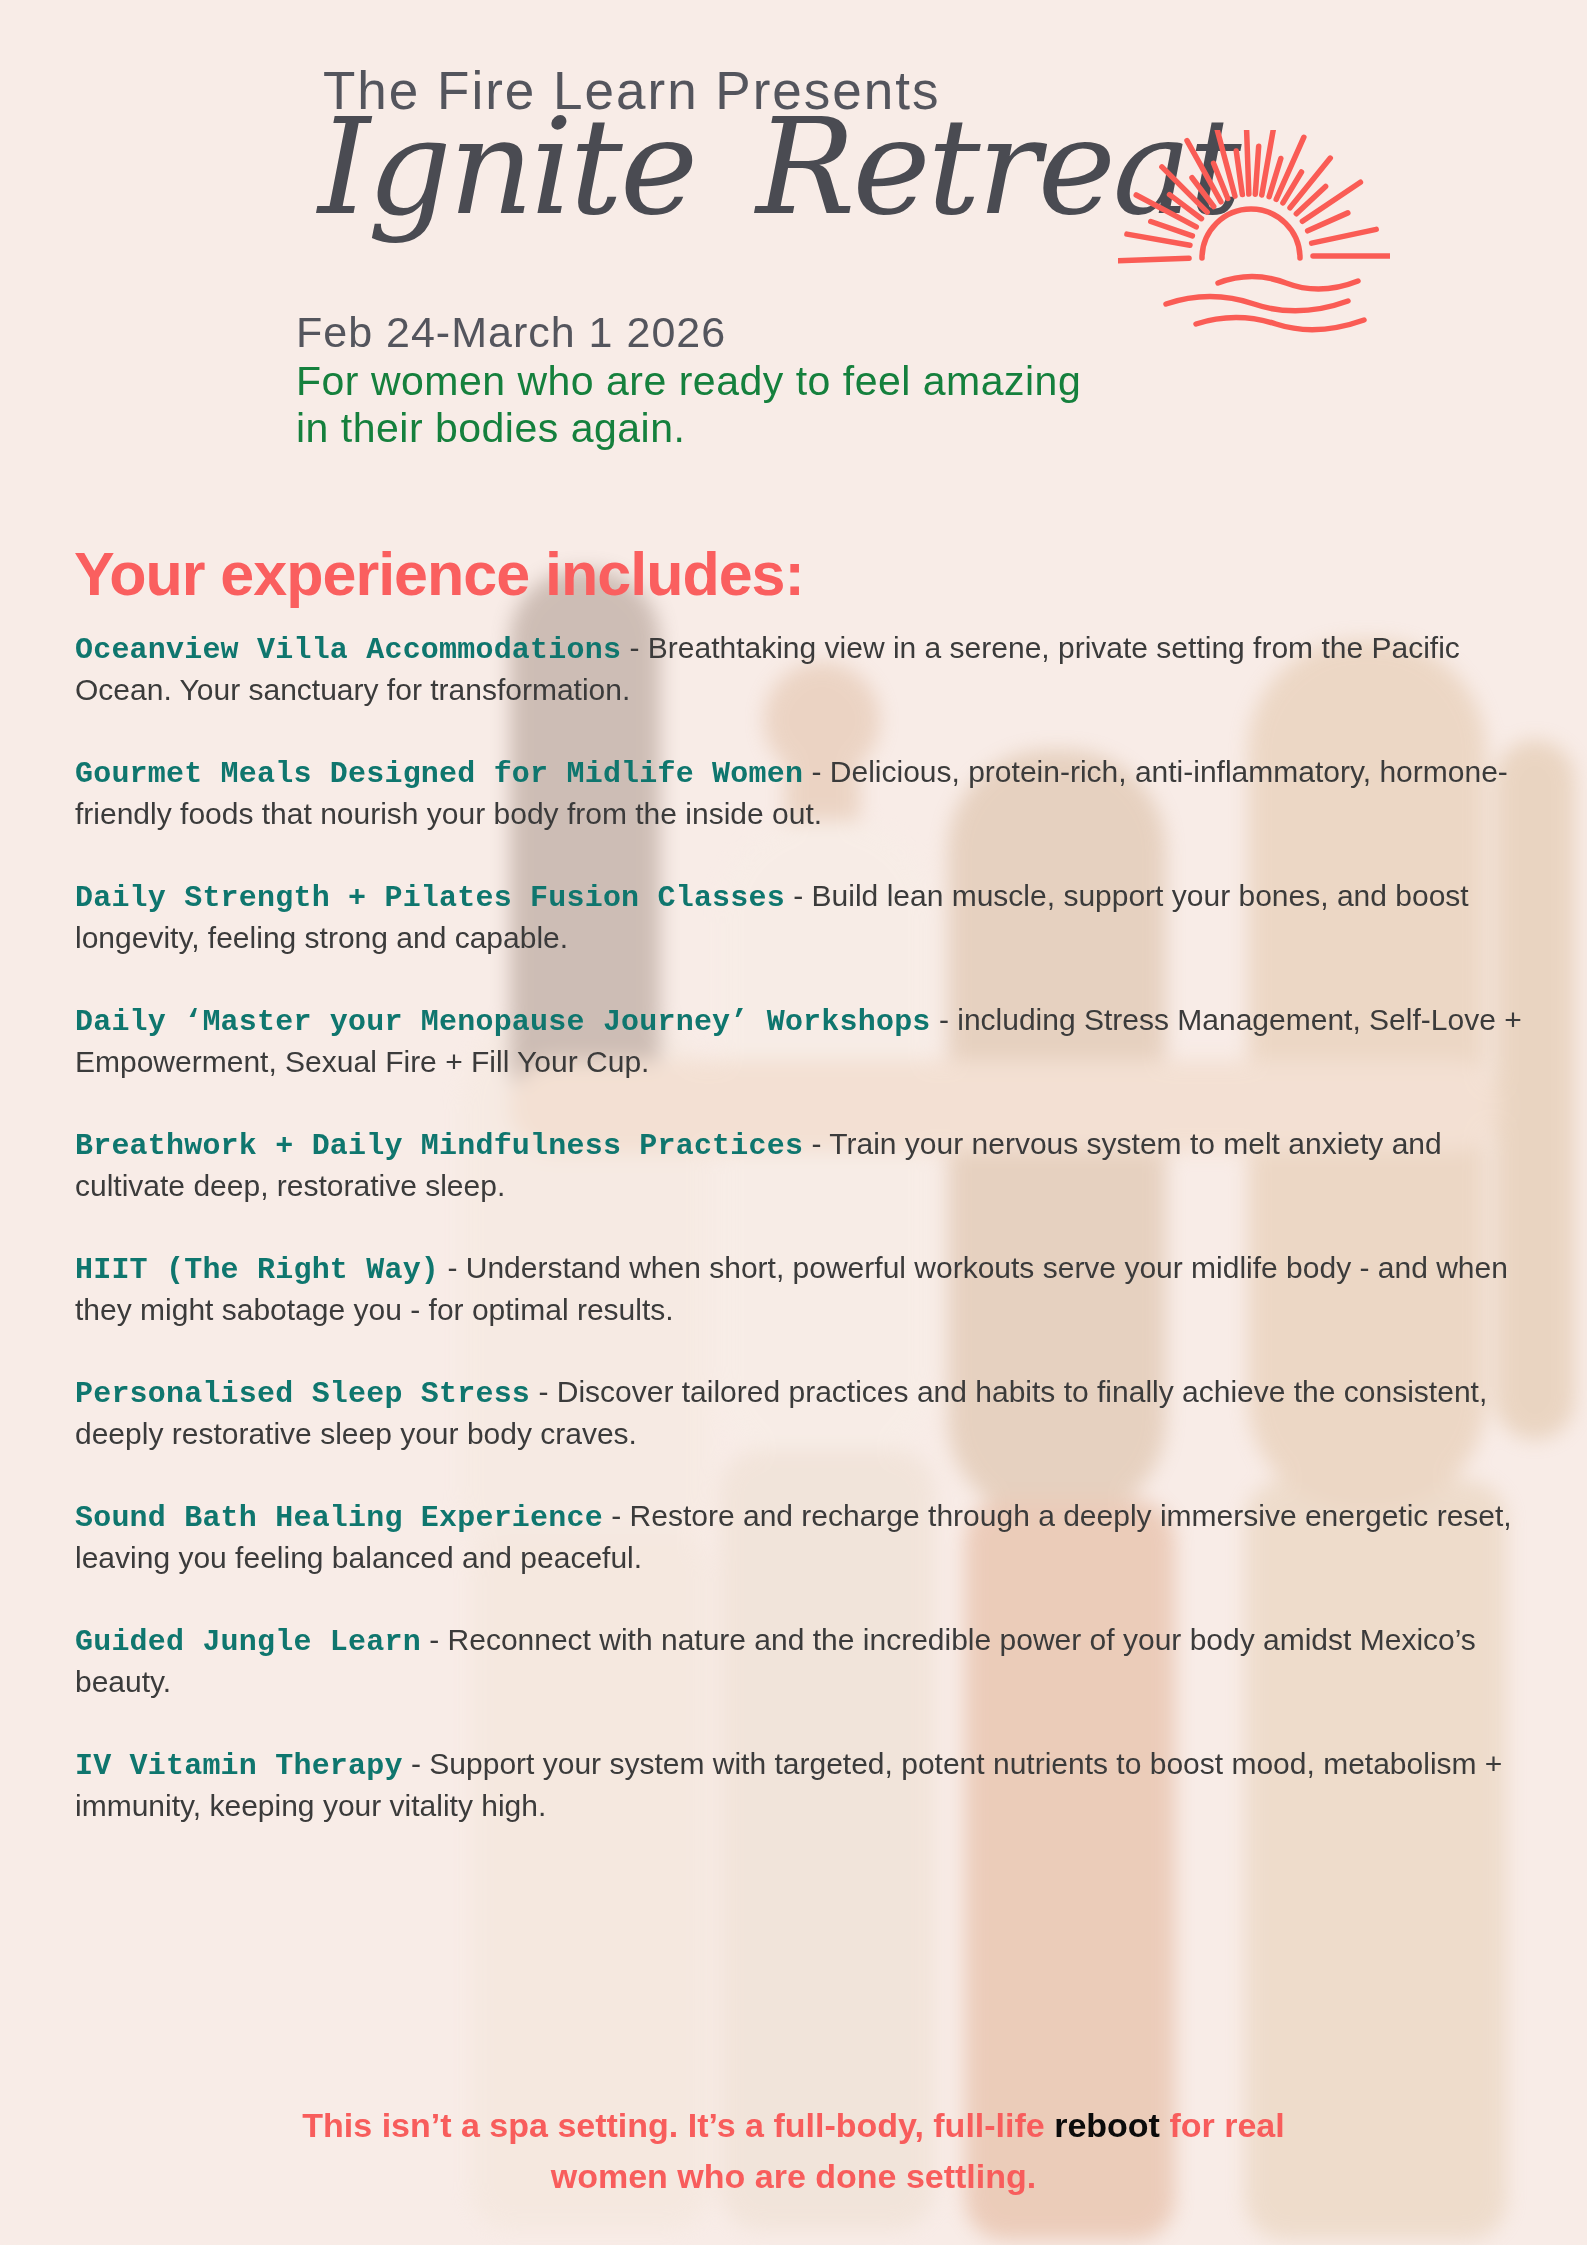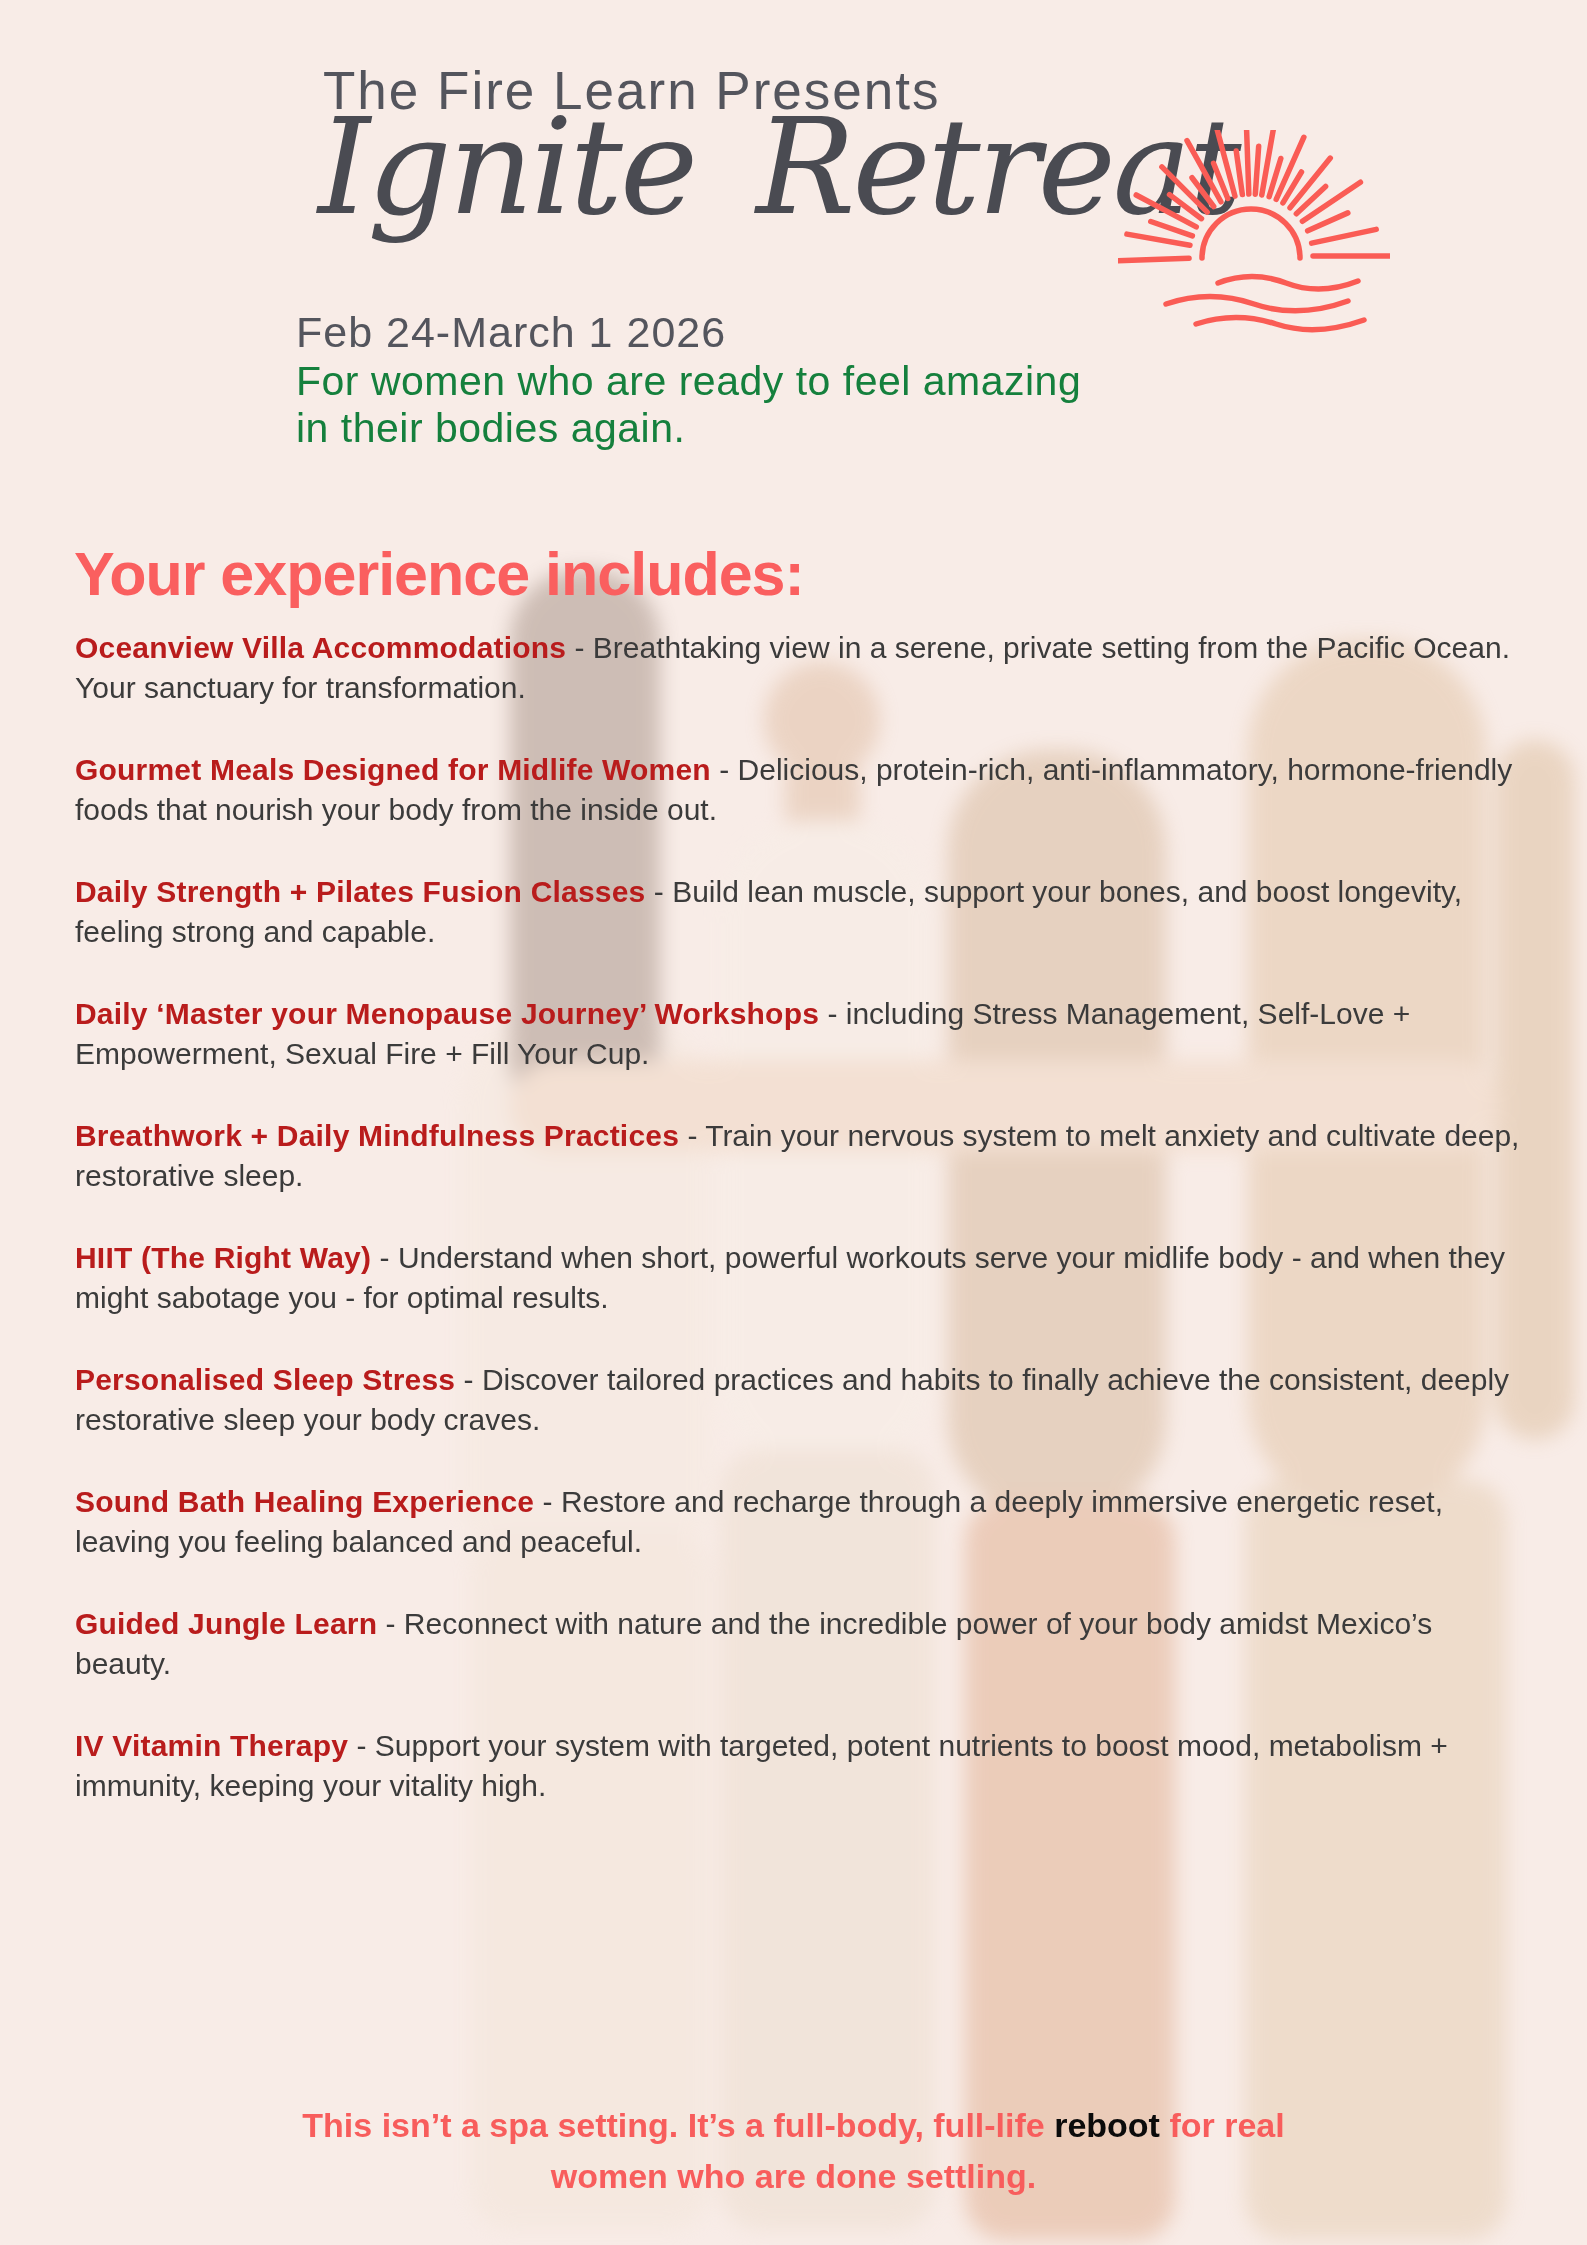--- a/index.html
+++ b/index.html
@@ -47,21 +47,21 @@
     text-align:center;
   }
   
   .list{
     position:absolute;left:75px;top:628px;width:1448px;
   }
   .item{
     margin:0 0 42px 0;
     font-size:30px;line-height:40px;color:#3b3b3b;
   }
-  .item b{color:#b91c1c;font-weight:700;letter-spacing:0.2px;}
+  .item b{color:#0f766e;font-weight:700;letter-spacing:0.2px;font-family:Liberation Mono, monospace;}
   
   .footer{
     position:absolute;left:0;top:2100px;width:1587px;
     text-align:center;
   }
   .footer-inner{
     display:inline-block;max-width:1060px;
     font-size:34px;font-weight:700;line-height:51px;
     color:#f85d5c;
   }

